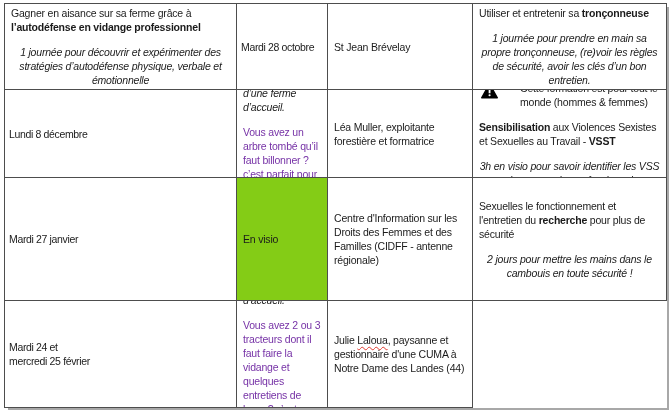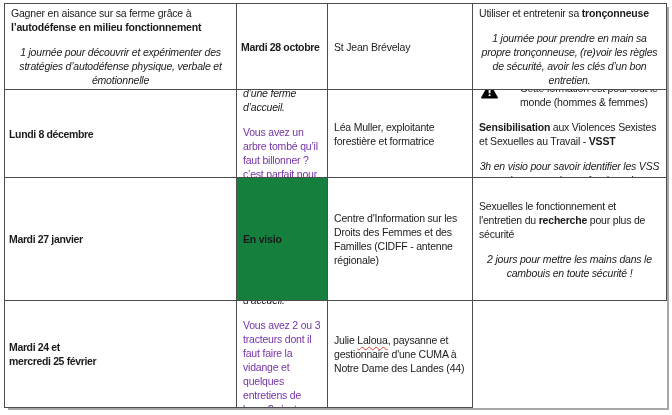--- a/index.html
+++ b/index.html
@@ -16,47 +16,47 @@
     border-top:1px solid #4d4d4d;border-left:1px solid #4d4d4d;
     box-shadow:3px 3px 0 -1px #a8a8a8;
     background:#fff;
   }
   .cell{
     border-right:1px solid #4d4d4d;border-bottom:1px solid #4d4d4d;
     padding:4px 6px;box-sizing:border-box;
     display:flex;flex-direction:column;justify-content:center;
     overflow:hidden;
   }
-  .cell.shaded{background:#15803d;font-weight:bold;}
+  .cell.shaded{background:#84cc16;}
   .para{margin:0;}
   .para + .para{margin-top:11px;}
   .detail{font-style:italic;text-align:center;}
   .status{font-style:italic;}
   .note{color:#7632a6;}
   b,.b{font-weight:bold;letter-spacing:-0.2px;}
   .date-cell{padding-left:4px;}
-  .date-line{font-weight:bold;white-space:nowrap;letter-spacing:-0.35px;}
+  .date-line{font-weight:normal;white-space:nowrap;letter-spacing:-0.35px;}
   .warning-row{display:flex;align-items:flex-start;gap:22px;}
   .warning-row .wtext{max-width:176px;}
   .warn-icon{flex:0 0 auto;margin-top:2px;margin-left:2px;}
   .misspelled{
     text-decoration-line:underline;
     text-decoration-style:wavy;
     text-decoration-color:#e03a2f;
     text-decoration-thickness:1px;
     text-underline-offset:2px;
   }
 </style>
 </head>
 <body>
 
 <div class="doc-table">
 
   <div class="cell">
-    <p class="para"><span>Gagner en aisance sur sa ferme grâce à </span><b>l’autodéfense en milieu fonctionnement</b></p>
+    <p class="para"><span>Gagner en aisance sur sa ferme grâce à </span><b>l’autodéfense en vidange professionnel</b></p>
     <p class="para detail">1 journée pour découvrir et expérimenter des stratégies d’autodéfense physique, verbale et émotionnelle</p>
   </div>
   <div class="cell date-cell">
     <div class="date-line">Mardi 28 octobre</div>
   </div>
   <div class="cell">
     <p class="para">St Jean Brévelay</p>
   </div>
 
   <div class="cell">

